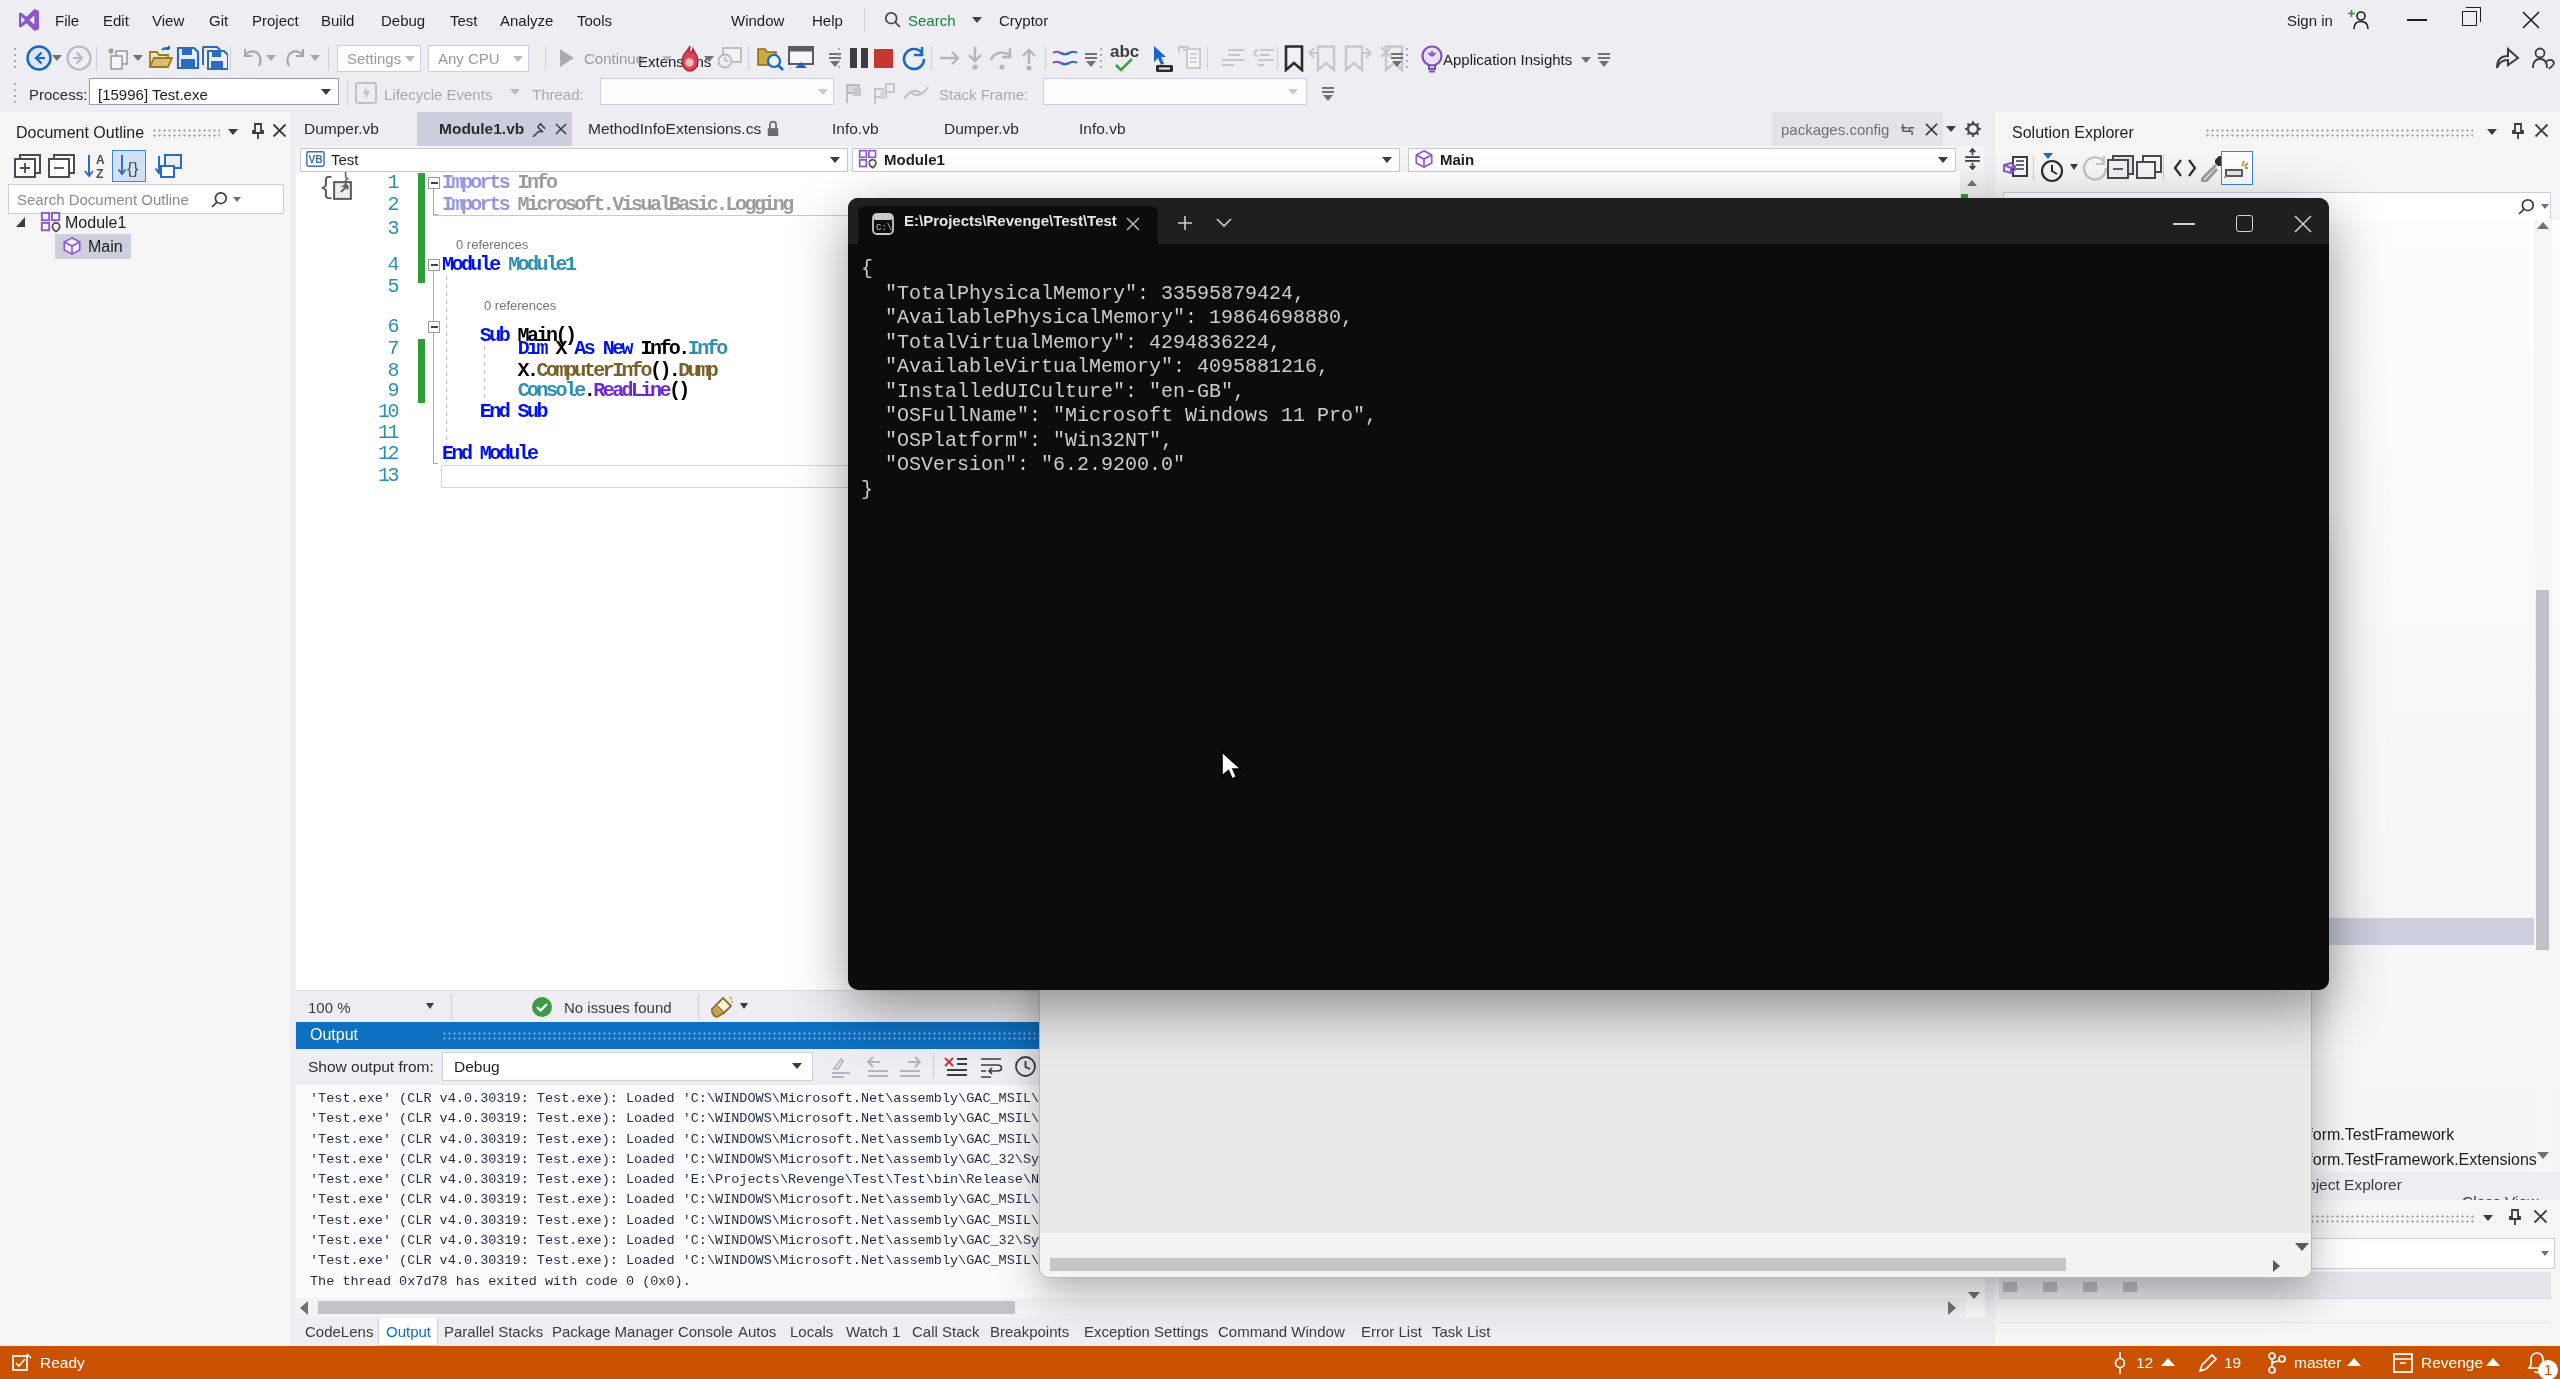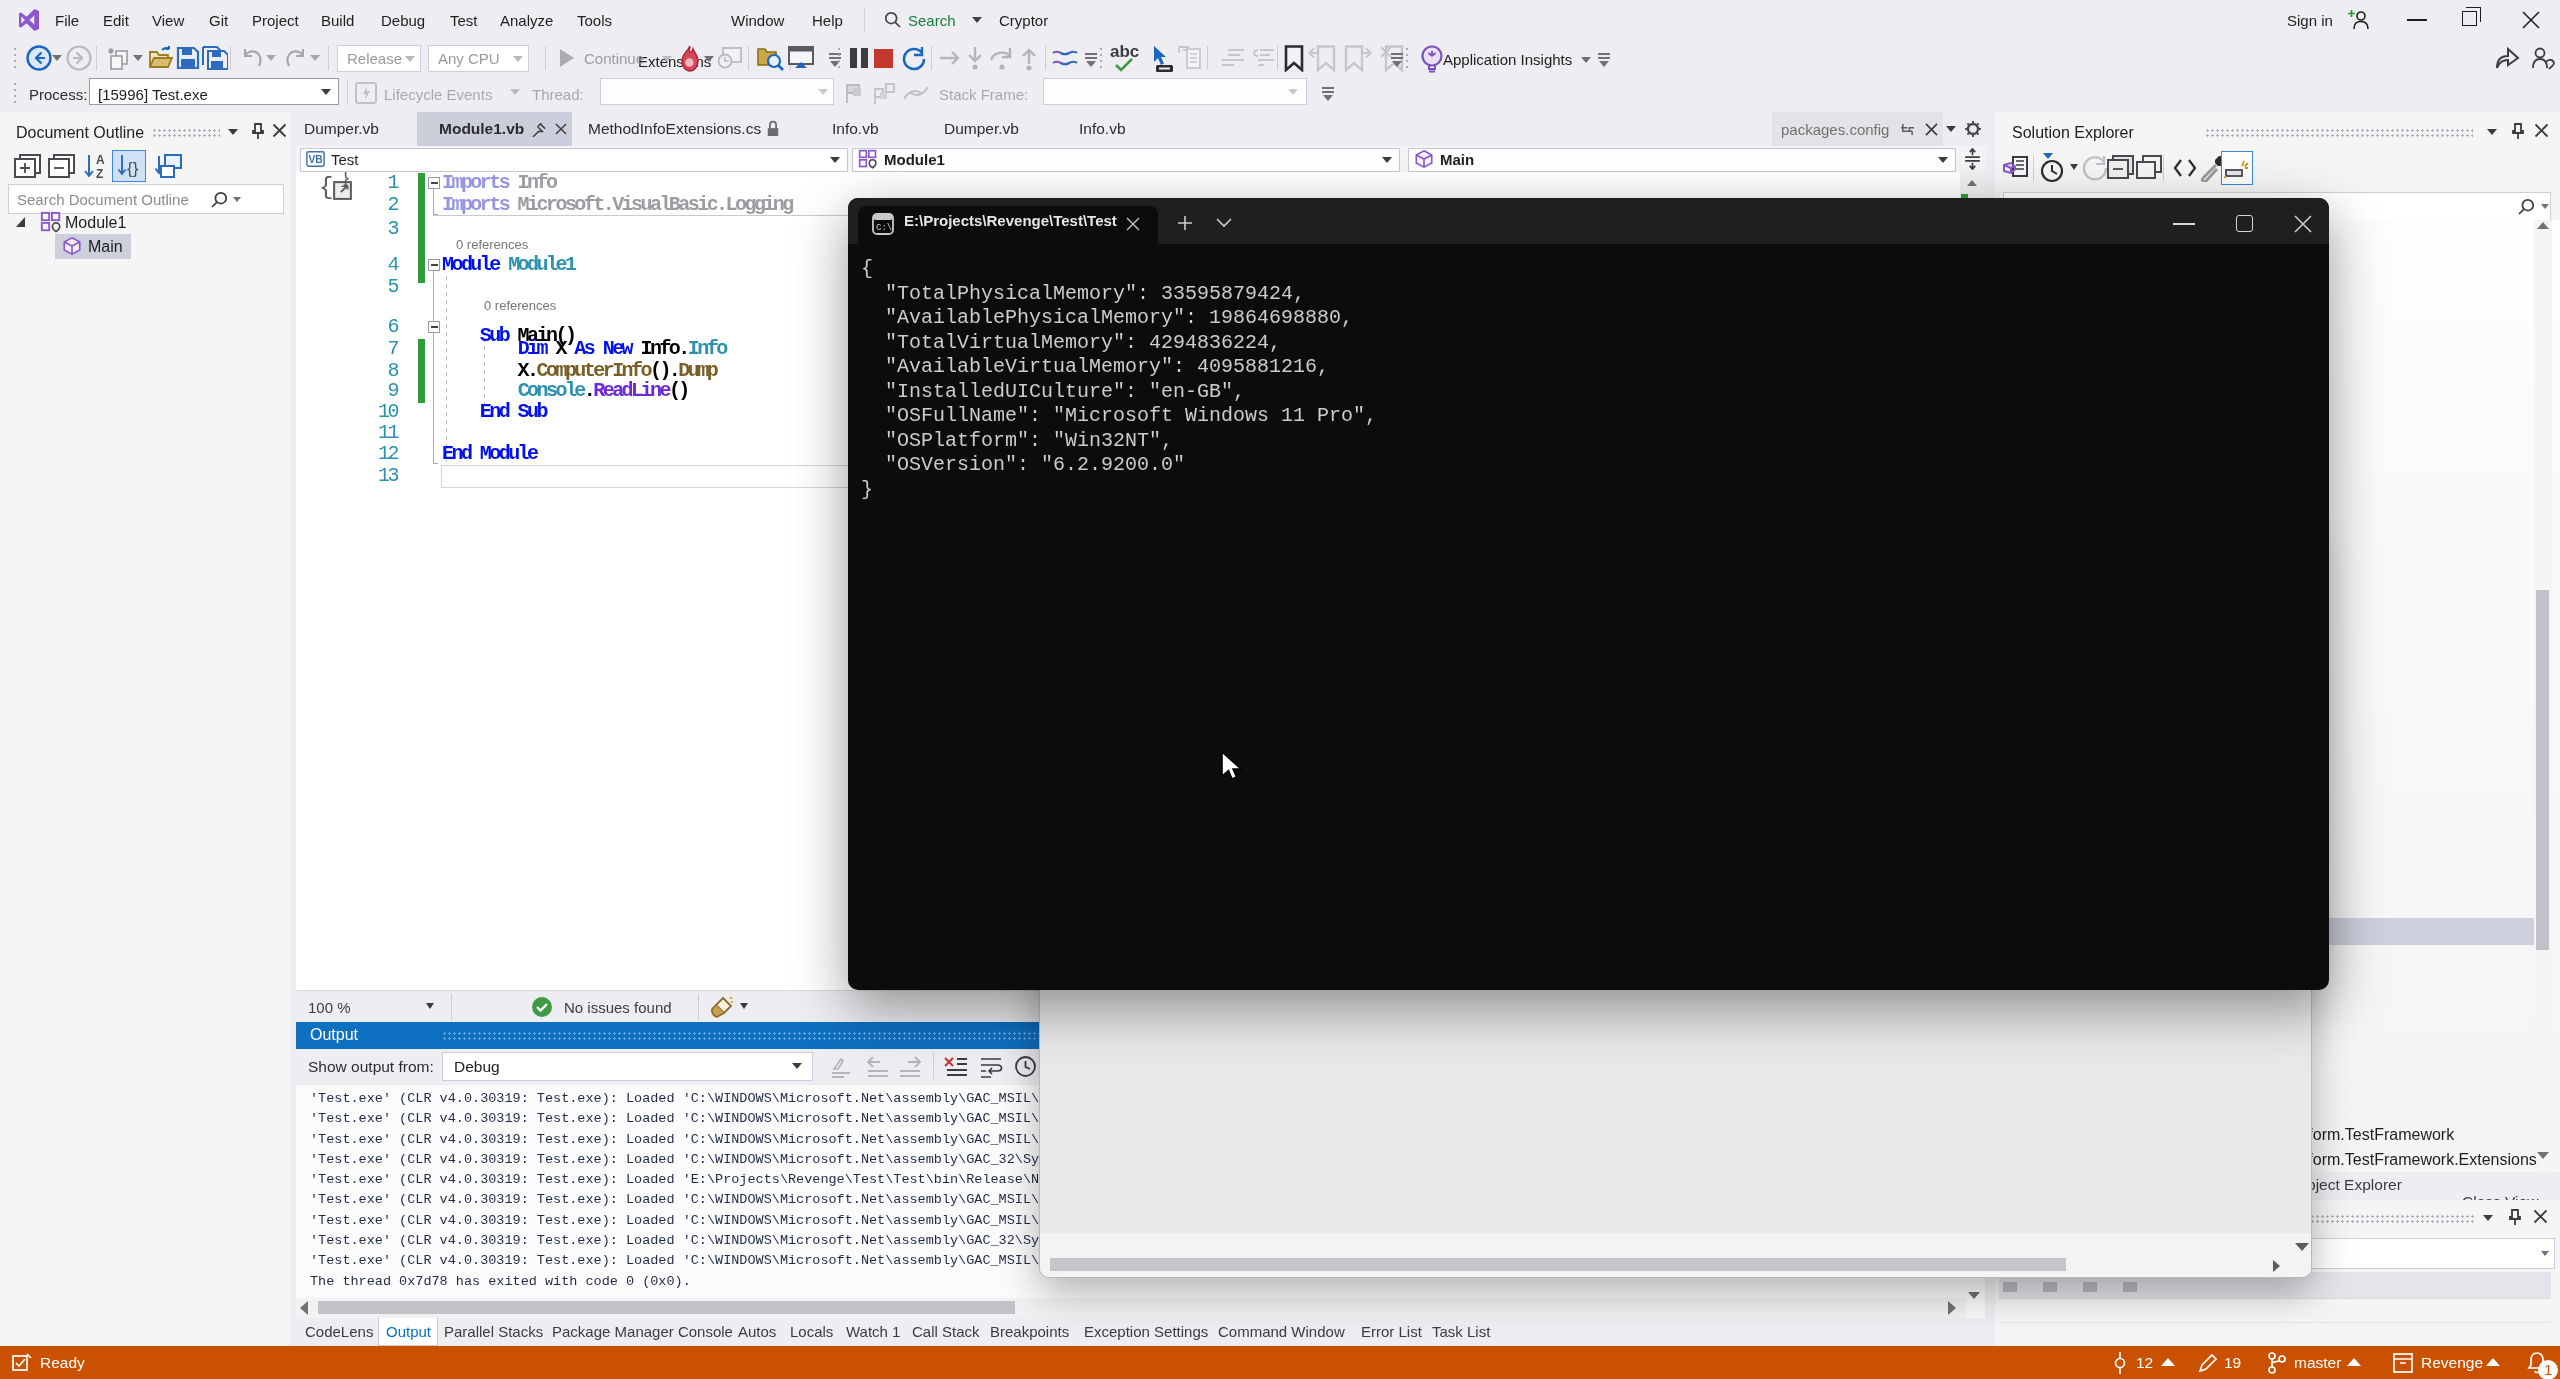--- a/index.html
+++ b/index.html
@@ -104,21 +104,21 @@
   </svg>
   <div class="a carv" style="left:266px;top:15px;border-top-color:#A6A6AE;"></div>
   <svg class="a" style="left:284px;top:7px;" width="24" height="22" viewBox="0 0 24 22">
     <path d="M19 2 L19 9 L12 9" fill="none" stroke="#A6A6AE" stroke-width="2"></path>
     <path d="M19 9 C16 3 8 3 5 8 C3 11 3 15 5 19" fill="none" stroke="#A6A6AE" stroke-width="2.2"></path>
   </svg>
   <div class="a carv" style="left:310px;top:15px;border-top-color:#A6A6AE;"></div>
   <div class="a sep" style="left:328px;top:6px;height:24px;"></div>
 
   <div class="a combo" style="left:337px;top:5px;width:84px;height:27px;"></div>
-  <span class="a" style="left:347px;top:10px;font-size:15px;color:#9A9AA0;">Release</span>
+  <span class="a" style="left:347px;top:10px;font-size:15px;color:#9A9AA0;">Settings</span>
   <div class="a carv" style="left:405px;top:16px;border-top-color:#B9B9C0;"></div>
   <div class="a combo" style="left:428px;top:5px;width:101px;height:27px;"></div>
   <span class="a" style="left:438px;top:10px;font-size:15px;color:#9A9AA0;">Any CPU</span>
   <div class="a carv" style="left:513px;top:16px;border-top-color:#B9B9C0;"></div>
   <div class="a sep" style="left:545px;top:6px;height:24px;"></div>
 
   <div class="a" style="left:560px;top:9px;width:0;height:0;border-top:9px solid transparent;border-bottom:9px solid transparent;border-left:14px solid #ABABB2;"></div>
   <span class="a" style="left:584px;top:10px;font-size:15px;color:#9A9AA0;">Continue</span>
   <div class="a carv" style="left:662px;top:16px;border-top-color:#B9B9C0;"></div>
 

